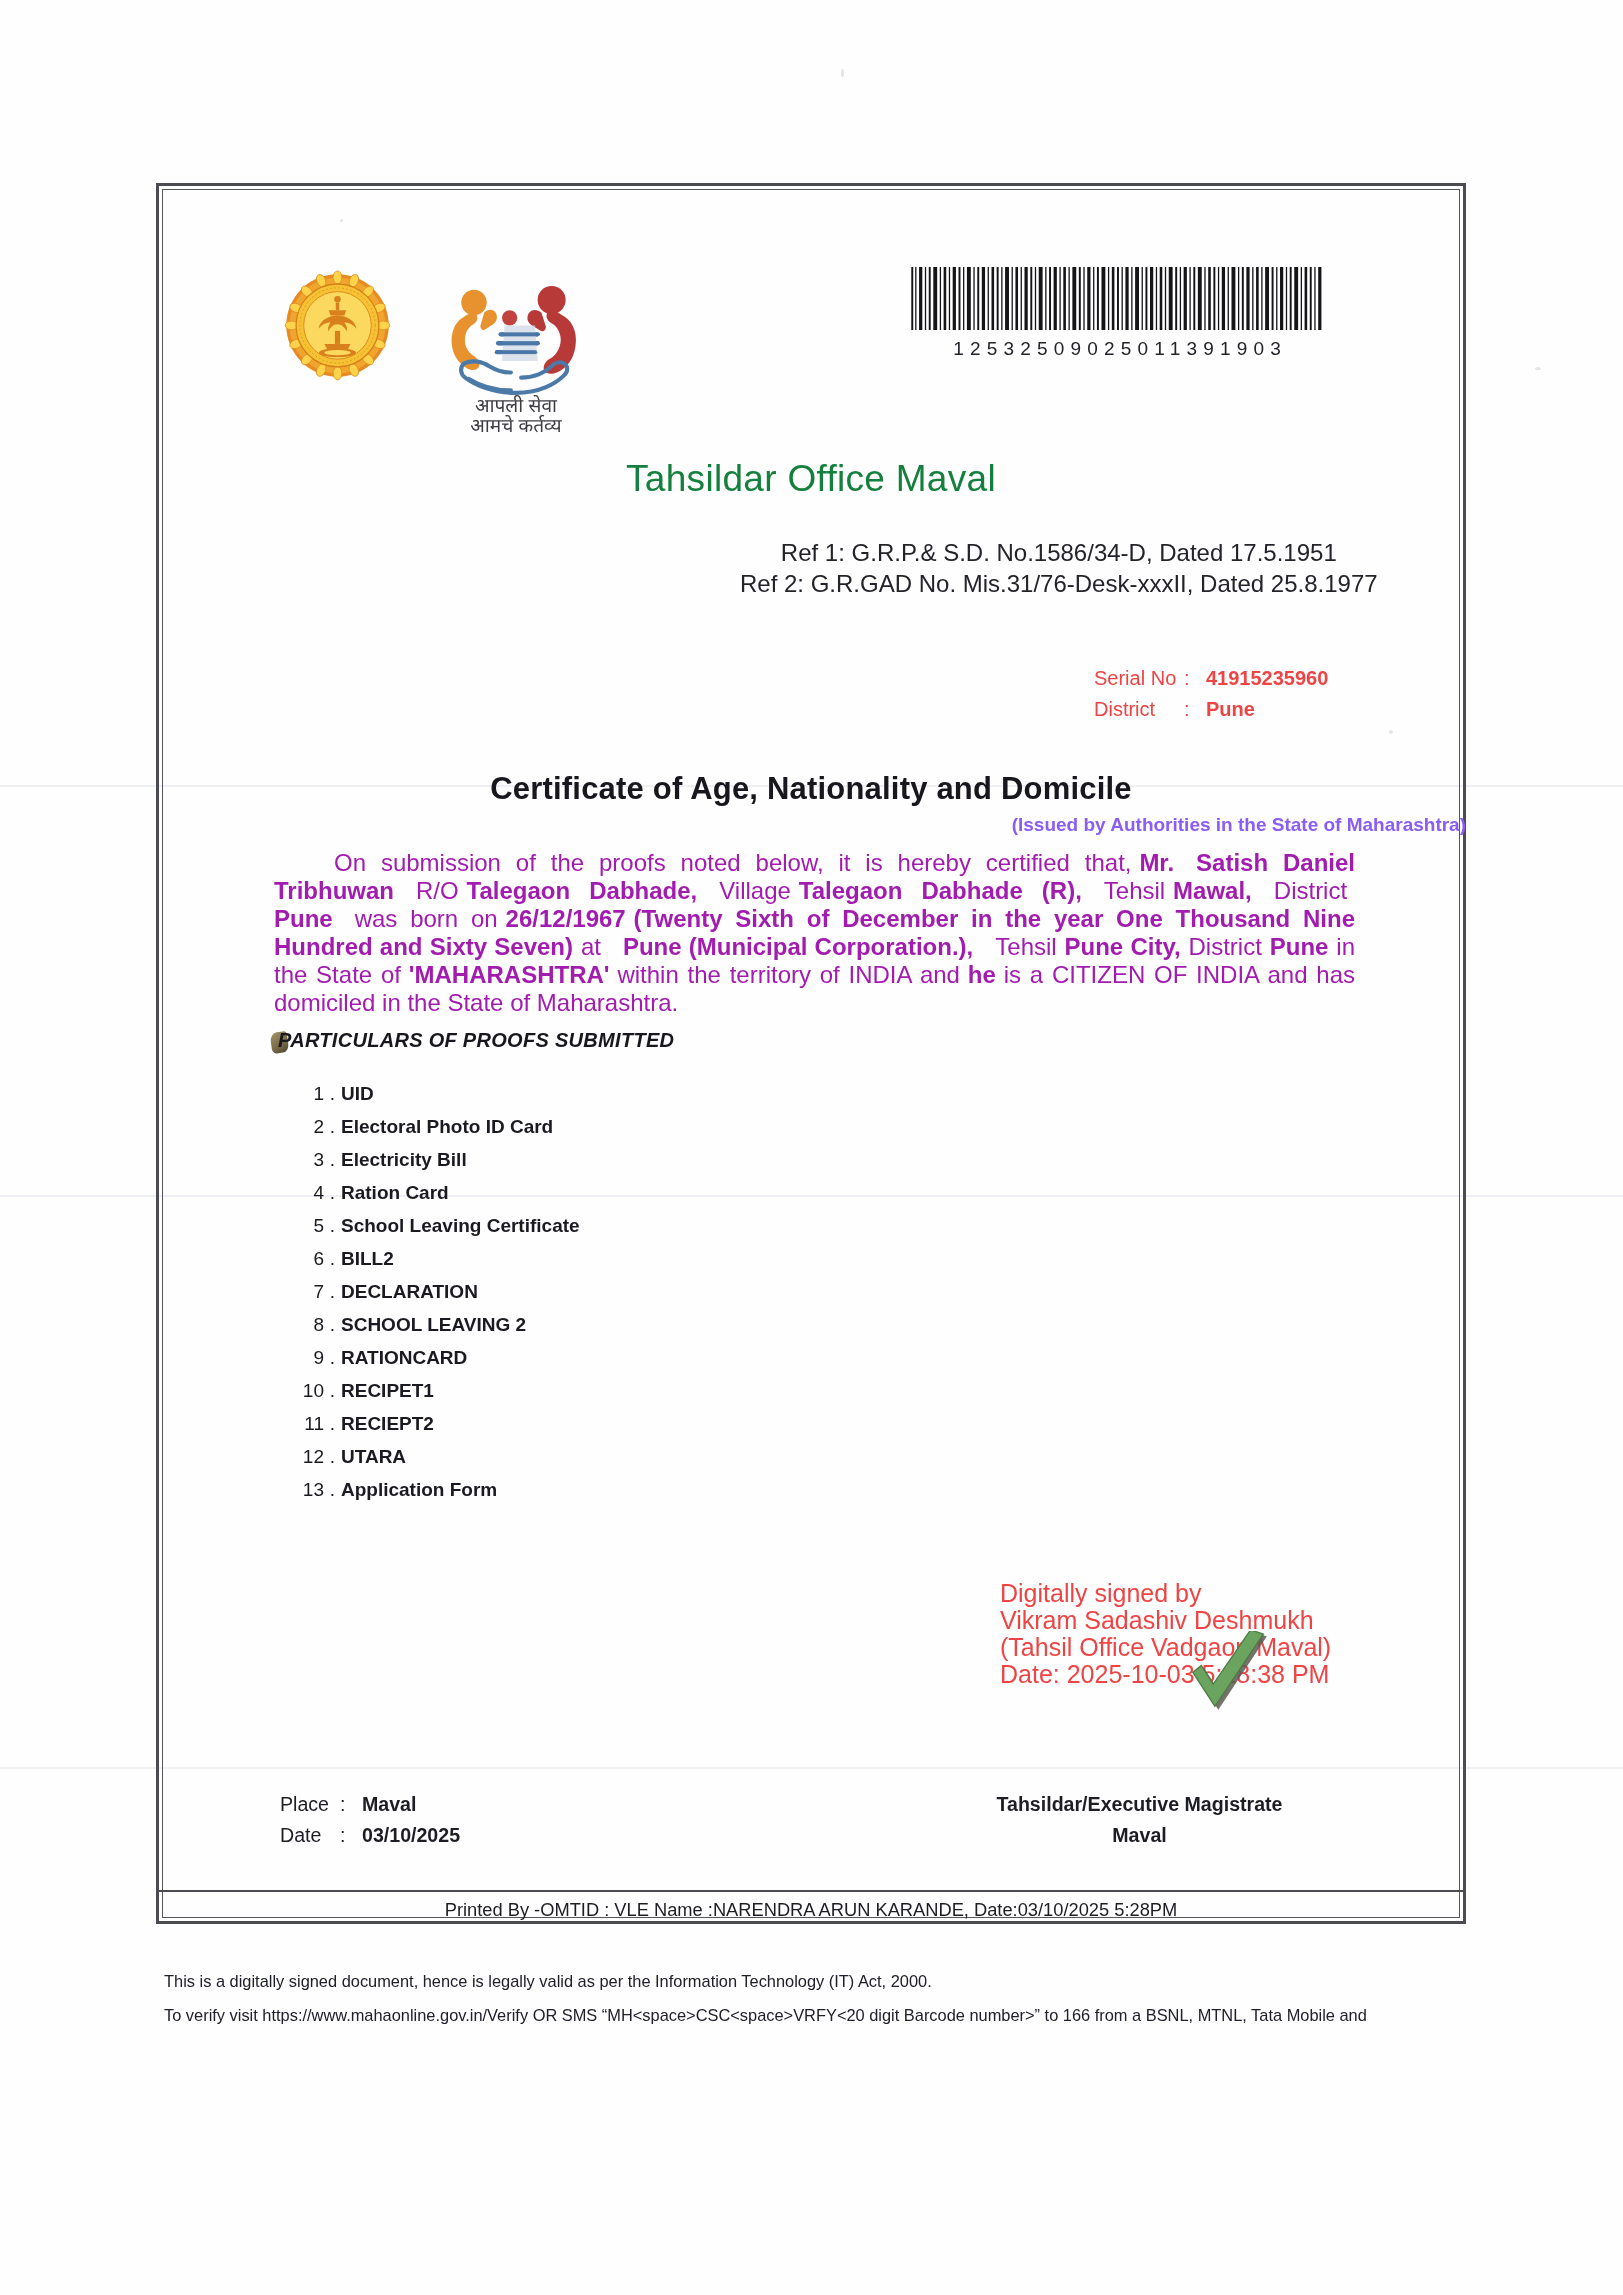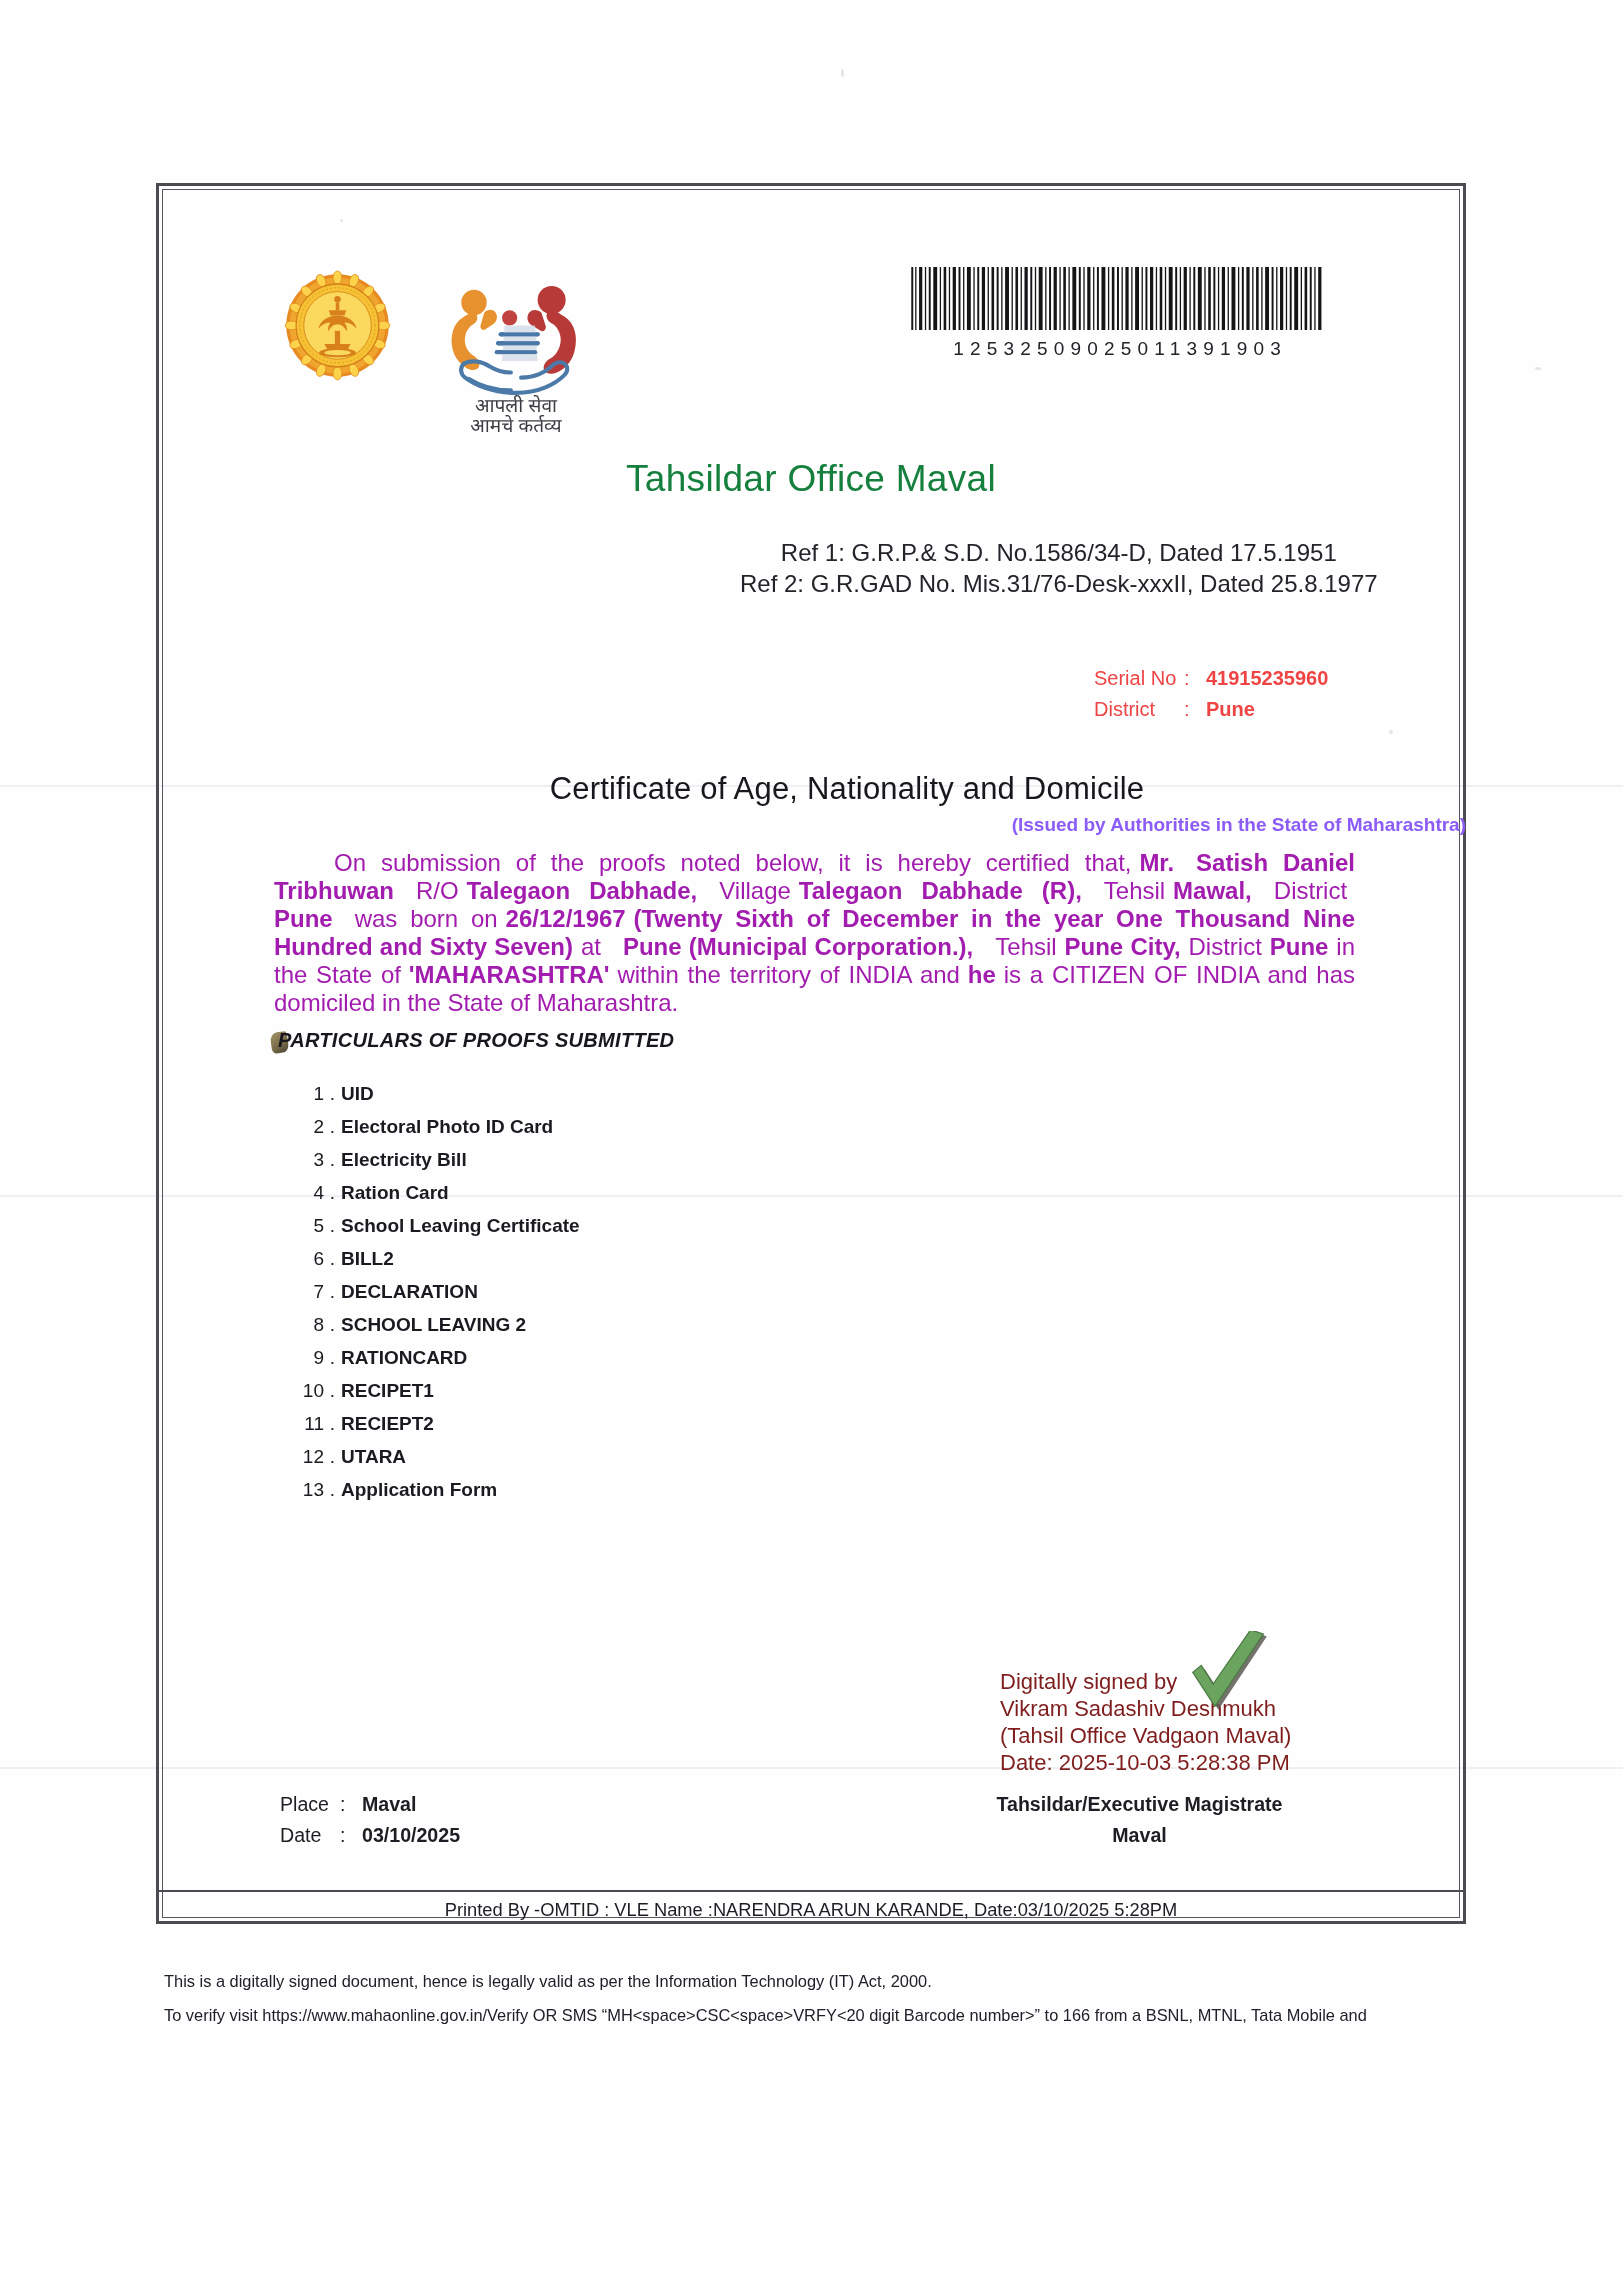--- a/index.html
+++ b/index.html
@@ -123,24 +123,23 @@
   .serial-val { font-weight: bold; }
 
   
   .cert-title {
     position: absolute;
     left: 156px;
     top: 771px;
     width: 1310px;
     text-align: center;
     font-size: 31px;
-    font-weight: normal;
+    font-weight: bold;
     color: #17171d;
     letter-spacing: 0.2px;
-    padding-left: 36px;
   }
   .cert-sub {
     position: absolute;
     left: 156px;
     top: 814px;
     width: 1310px;
     text-align: right;
     font-size: 19px;
     font-weight: bold;
     color: #8b5cf6;
@@ -203,24 +202,24 @@
     text-align: right;
     font-weight: normal;
   }
   .proof-dot { width: 17px; text-align: center; }
   .proof-label { font-weight: bold; }
 
   
   .dsig {
     position: absolute;
     left: 1000px;
-    top: 1668px;
-    font-size: 22px;
+    top: 1580px;
+    font-size: 25px;
     line-height: 27px;
-    color: #7f1d1d;
+    color: #ef4444;
     white-space: nowrap;
   }
   .dsig-check {
     position: absolute;
     left: 1186px;
     top: 1631px;
     width: 85px;
     height: 86px;
   }
 

